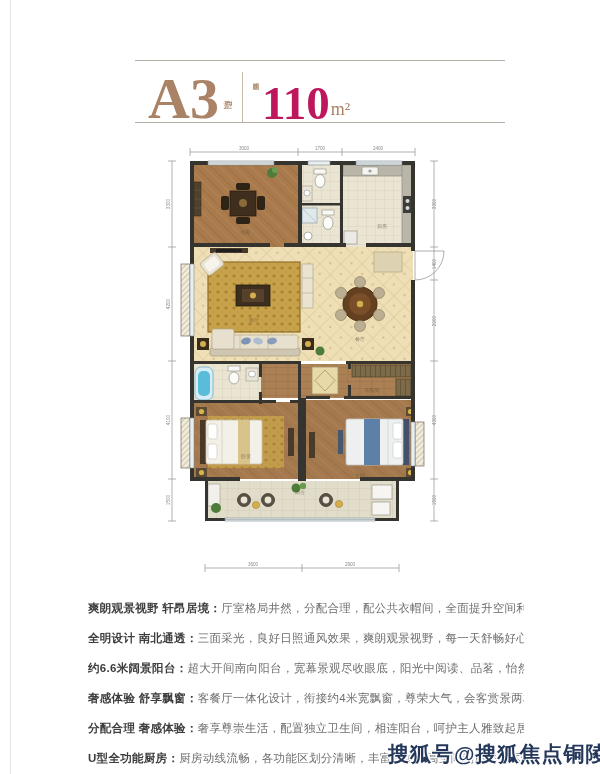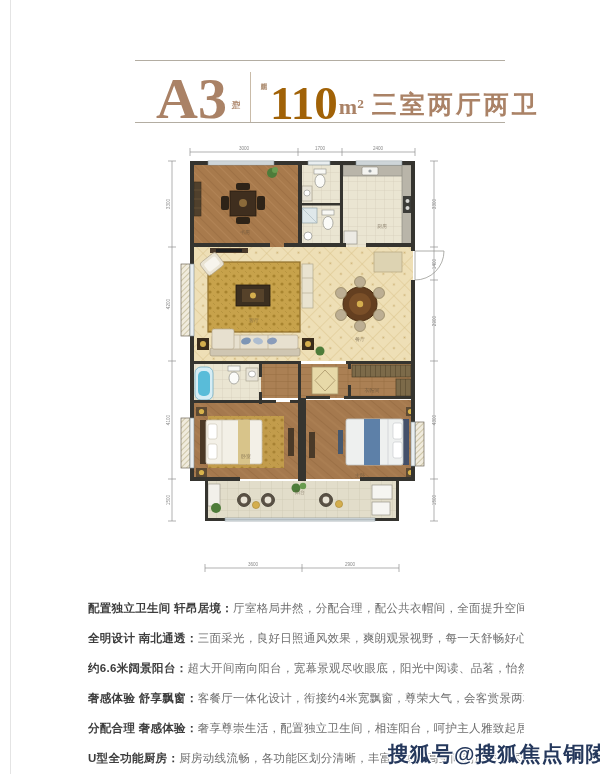--- a/index.html
+++ b/index.html
@@ -6,29 +6,29 @@
   body{
     width:600px;height:774px;position:relative;background:#ffffff;
     font-family:"Liberation Sans", sans-serif;overflow:hidden;
   }
   .edge-line{position:absolute;left:10px;top:0;width:1px;height:774px;background:#e4e4e4;}
 
   
   .rule{position:absolute;left:135px;width:370px;height:1px;background:#b3ada2;}
   .rule.top{top:60px;}
   .rule.bottom{top:122px;}
-  .hdr{position:absolute;left:156px;top:64px;height:60px;display:flex;align-items:flex-end;color:#aa8266;}
+  .hdr{position:absolute;left:148px;top:64px;height:60px;display:flex;align-items:flex-end;color:#aa8266;}
   .plan-code{font-family:"Liberation Serif", serif;font-weight:bold;font-size:58px;line-height:0.88;color:#aa8266;}
   .plan-suffix{writing-mode:vertical-rl;text-orientation:upright;font-size:9px;letter-spacing:1px;
     color:#aa8266;margin:0 4px 6px 2px;height:26px;}
   .hdr-div{width:1px;height:50px;background:#c9bba8;margin:0 8px 2px 4px;}
   .area-prefix{writing-mode:vertical-rl;text-orientation:upright;font-size:6.5px;color:#b09176;
     height:40px;margin:0 2px 6px 0;letter-spacing:0;}
-  .area-value{font-family:"Liberation Serif", serif;font-weight:bold;font-size:47px;line-height:0.85;color:#a16207;}
-  .area-unit{font-family:"Liberation Serif", serif;font-weight:bold;font-size:22px;color:#aa8266;margin:0 4px 4px 1px;}
+  .area-value{font-family:"Liberation Serif", serif;font-weight:bold;font-size:47px;line-height:0.85;color:#be185d;}
+  .area-unit{font-family:"Liberation Serif", serif;font-weight:normal;font-size:18px;color:#aa8266;margin:0 14px 4px 1px;}
   .area-desc{font-family:"Liberation Serif", serif;font-weight:bold;font-size:25px;color:#aa8266;
     letter-spacing:3px;margin:0 0 3px 4px;white-space:nowrap;}
 
   
   .plan{position:absolute;left:150px;top:136px;width:300px;height:460px;}
 
   
   .features{position:absolute;left:88px;top:601px;width:436px;}
   .feat{margin:0 0 16px 0;font-size:11.5px;line-height:14px;color:#6e6e6e;letter-spacing:0.3px;white-space:nowrap;overflow:hidden;}
   .feat b{color:#3d3d3d;font-weight:bold;}
@@ -48,21 +48,20 @@
 <div class="rule top"></div>
 <div class="rule bottom"></div>
 
 <div class="hdr">
   <div class="plan-code"><span>A3</span></div>
   <div class="plan-suffix">户型</div>
   <div class="hdr-div"></div>
   <div class="area-prefix">建筑面积</div>
   <div class="area-value">110</div>
   <div class="area-unit">m²</div>
-  <div class="area-desc">三室两厅两卫</div>
 </div>
 
 <svg class="plan" viewBox="0 0 300 460">
   <defs>
     <pattern id="pwood" width="11" height="11" patternUnits="userSpaceOnUse" patternTransform="rotate(45)">
       <rect width="11" height="11" fill="#a87a4c"></rect>
       <line x1="0" y1="0" x2="11" y2="0" stroke="#8f6339" stroke-width="0.8"></line>
       <line x1="0" y1="5.5" x2="11" y2="5.5" stroke="#b98c5c" stroke-width="0.6"></line>
     </pattern>
     <pattern id="pwood2" width="12" height="12" patternUnits="userSpaceOnUse" patternTransform="rotate(40)">
@@ -384,21 +383,21 @@
     <text x="104" y="186">客厅</text>
     <text x="210" y="205">餐厅</text>
     <text x="222" y="256">衣帽间</text>
     <text x="96" y="322">卧室</text>
     <text x="210" y="341">主卧</text>
     <text x="150" y="358">阳台</text>
   </g>
 </svg>
 
 <div class="features">
-  <p class="feat"><b>配置独立卫生间 轩昂居境：</b><span>厅室格局井然，分配合理，配公共衣帽间，全面提升空间利用率。</span></p>
+  <p class="feat"><b>爽朗观景视野 轩昂居境：</b><span>厅室格局井然，分配合理，配公共衣帽间，全面提升空间利用率。</span></p>
   <p class="feat"><b>全明设计 南北通透：</b><span>三面采光，良好日照通风效果，爽朗观景视野，每一天舒畅好心情。</span></p>
   <p class="feat"><b>约6.6米阔景阳台：</b><span>超大开间南向阳台，宽幕景观尽收眼底，阳光中阅读、品茗，怡然自得。</span></p>
   <p class="feat"><b>奢感体验 舒享飘窗：</b><span>客餐厅一体化设计，衔接约4米宽飘窗，尊荣大气，会客赏景两相宜。</span></p>
   <p class="feat"><b>分配合理 奢感体验：</b><span>奢享尊崇生活，配置独立卫生间，相连阳台，呵护主人雅致起居。</span></p>
   <p class="feat"><b>U型全功能厨房：</b><span>厨房动线流畅，各功能区划分清晰，丰富收纳，高空间利用率，尽情施展厨艺。</span></p>
 </div>
 
 <div class="watermark">搜狐号@搜狐焦点铜陵站</div>
 
 </body></html>

